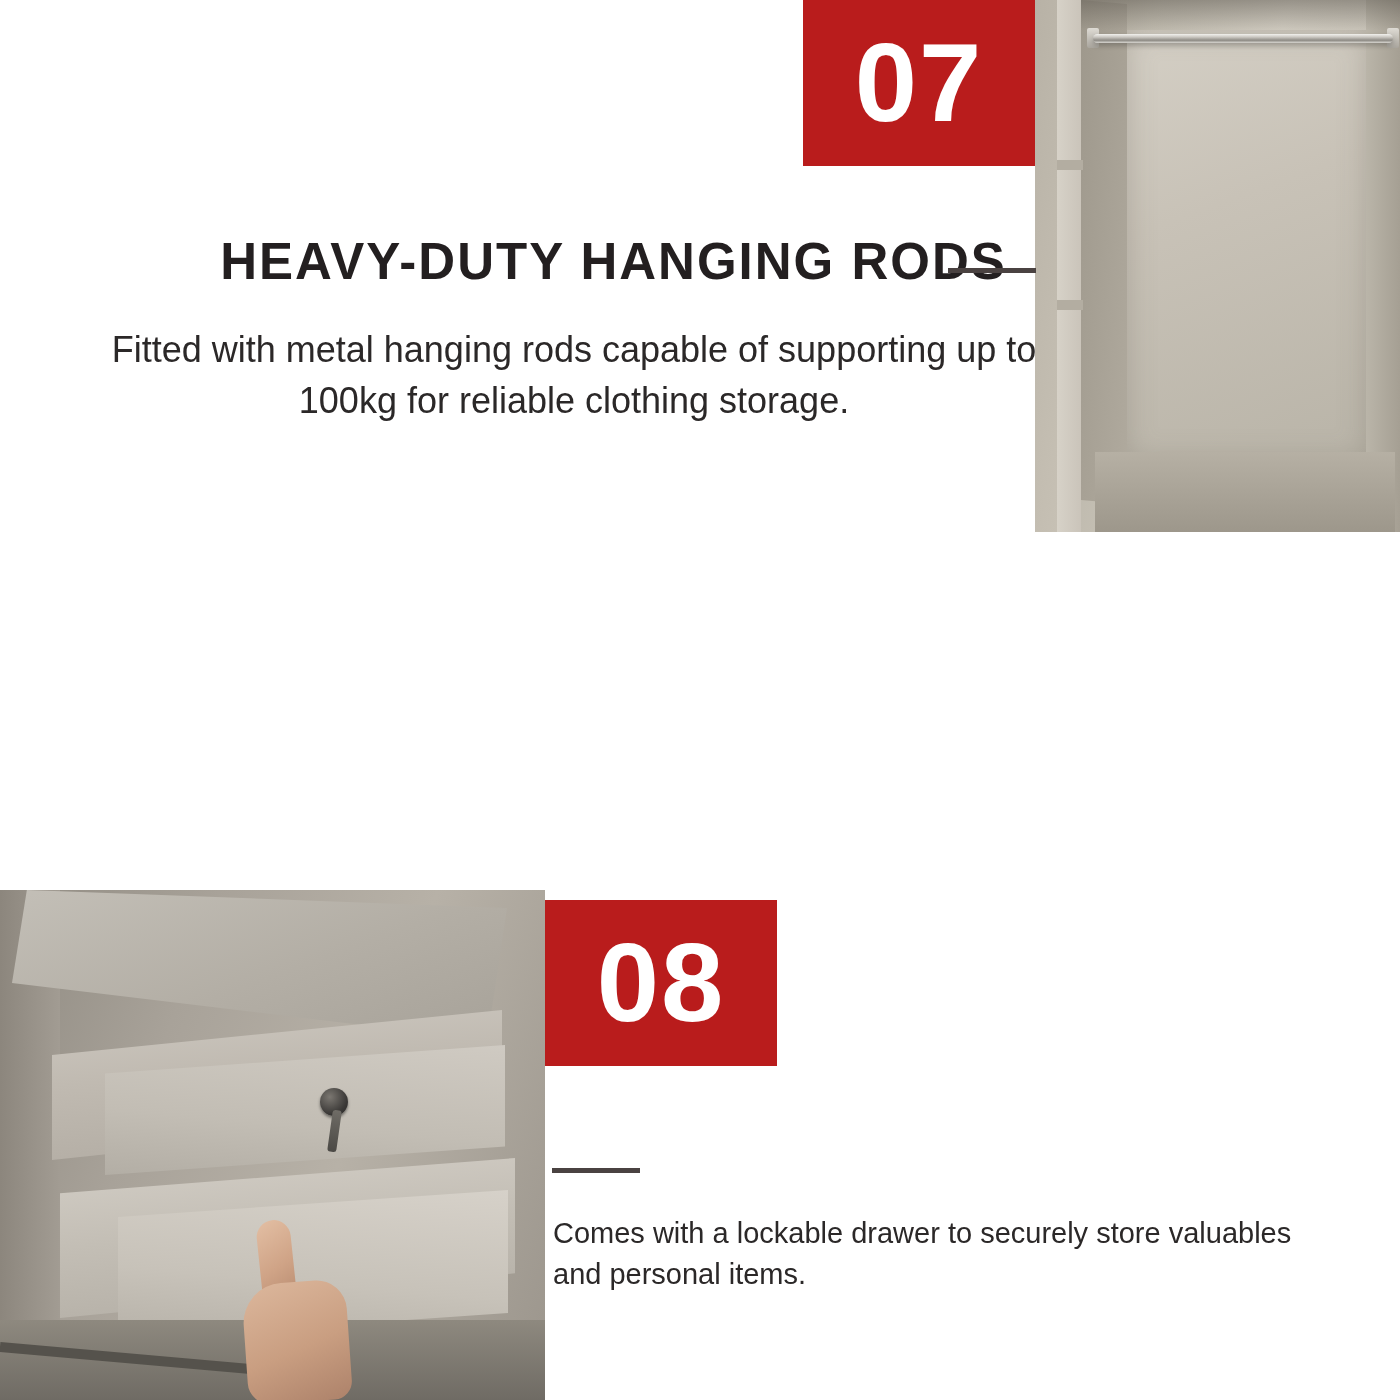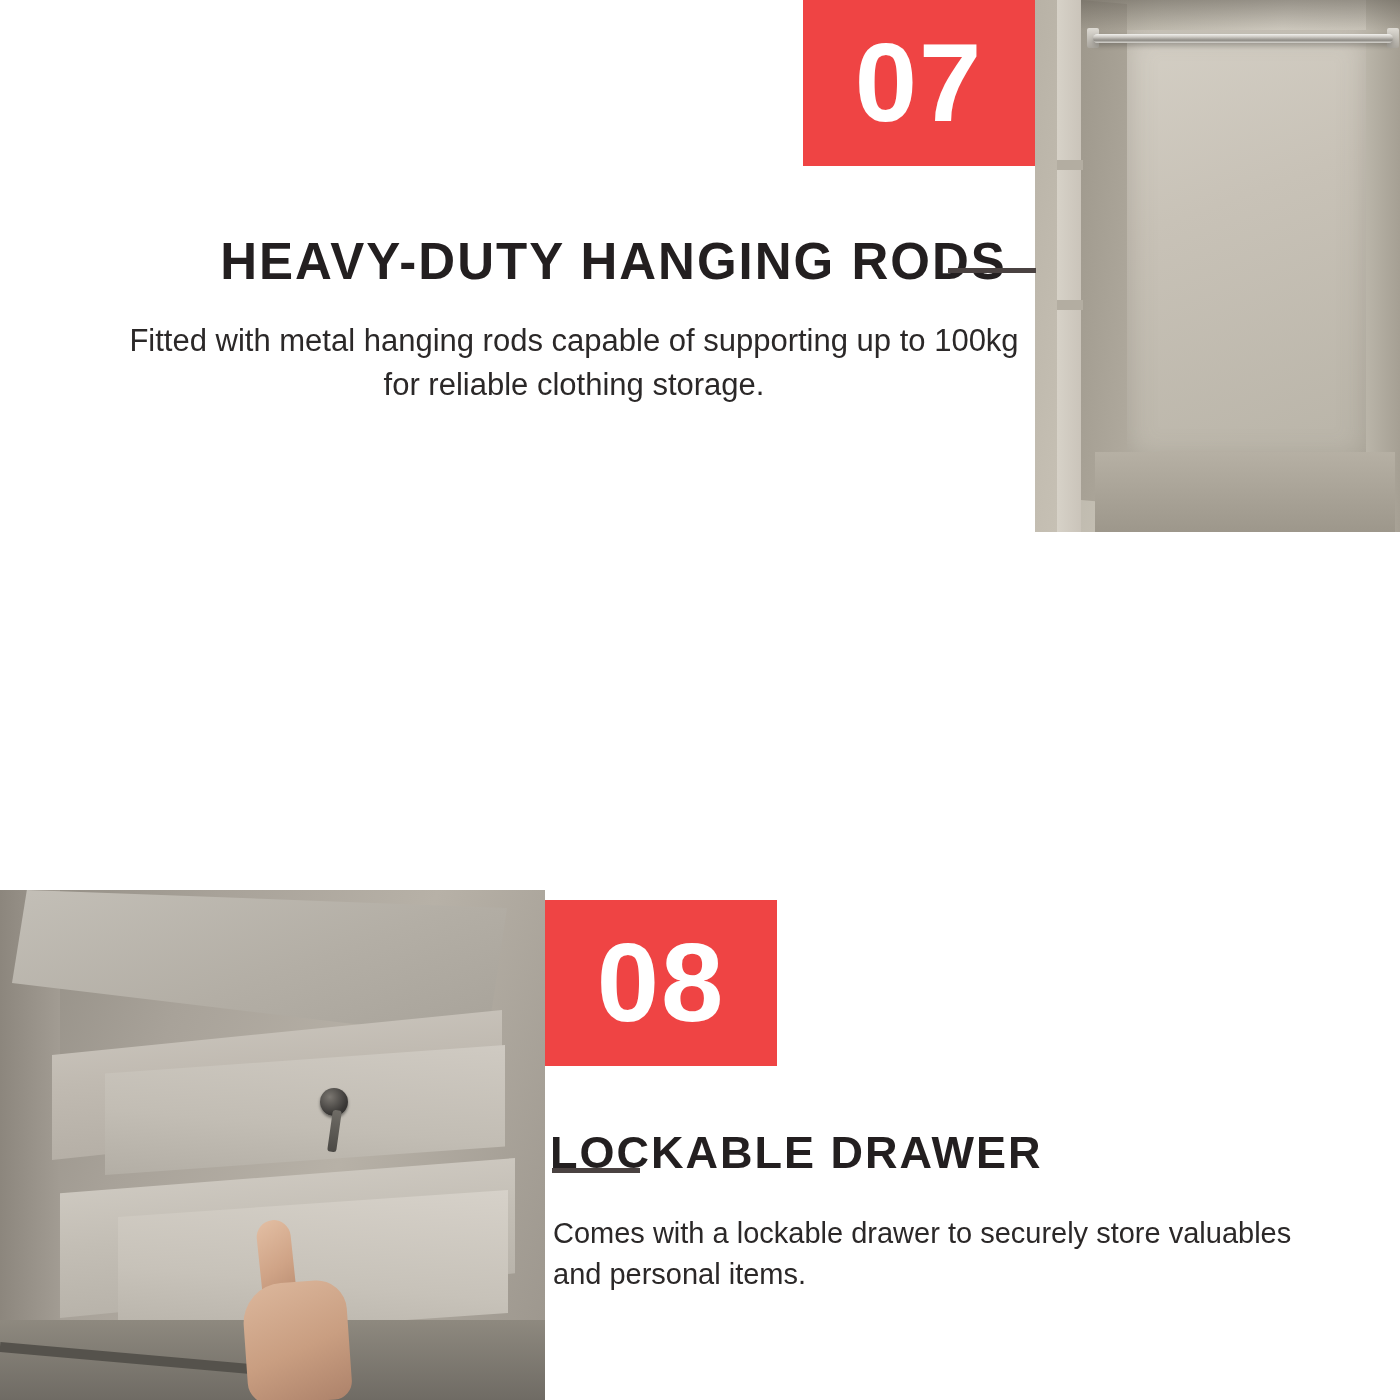--- a/index.html
+++ b/index.html
@@ -117,21 +117,21 @@
   .w07-topshadow {
     position: absolute;
     left: 46px; top: 0;
     width: 319px; height: 30px;
     background: linear-gradient(180deg, rgba(85,80,72,.45), rgba(85,80,72,0));
   }
 
   
   .badge {
     position: absolute;
-    background: #ef4444;
+    background: #b91c1c;
     display: flex;
     align-items: center;
     justify-content: center;
   }
   .badge-num {
     color: #ffffff;
     font-weight: bold;
     letter-spacing: 2px;
     line-height: 1;
   }
@@ -161,21 +161,21 @@
     width: 88px;
     height: 5px;
     background: #4a4241;
   }
   .desc-07 {
     position: absolute;
     left: 108px;
     top: 288px;
     width: 932px;
     text-align: center;
-    font-size: 31px;
+    font-size: 36px;
     line-height: 1.42;
     color: #2b2828;
   }
 
   
   .feature-08 {
     position: absolute;
     left: 0;
     top: 700px;
     width: 1124px;
@@ -379,18 +379,17 @@
     <div class="d08-hand">
       <div class="d08-finger"></div>
       <div class="d08-palm"></div>
     </div>
   </div>
 
   <div class="badge badge-08">
     <span class="badge-num">08</span>
   </div>
 
-  <h2 class="title-08">LOCKABLE DRAWER</h2>
 
   <div class="rule-08"></div>
 
   <p class="desc-08">Comes with a lockable drawer to securely store valuables and personal items.</p>
 </section>
 
 </body></html>

